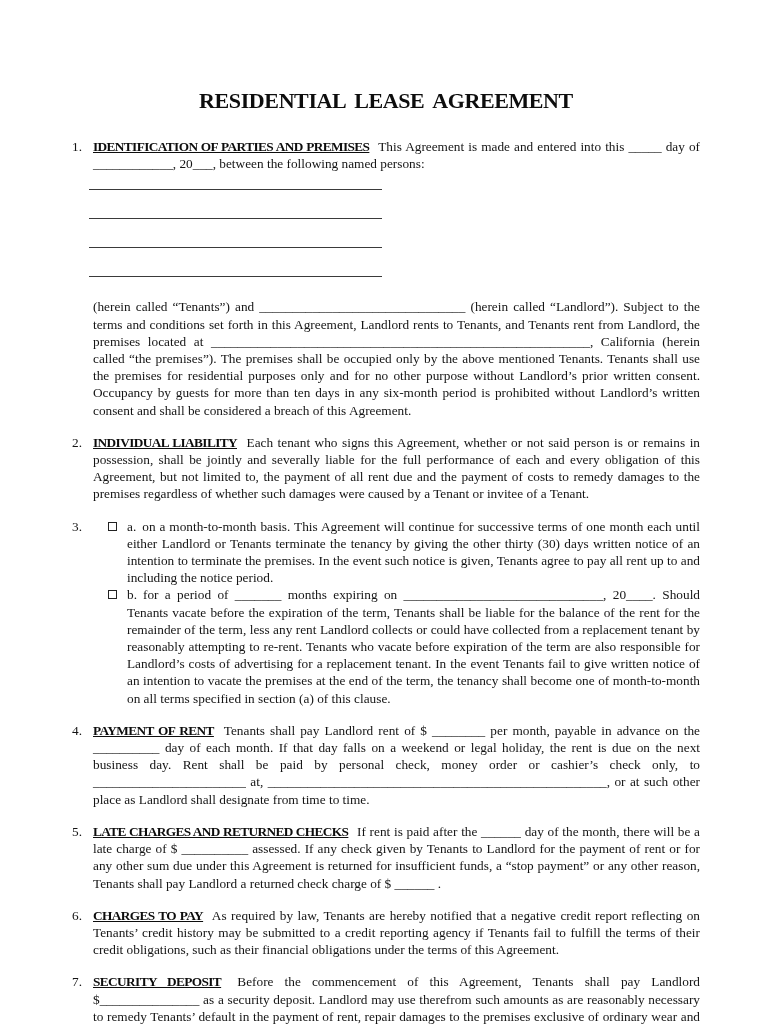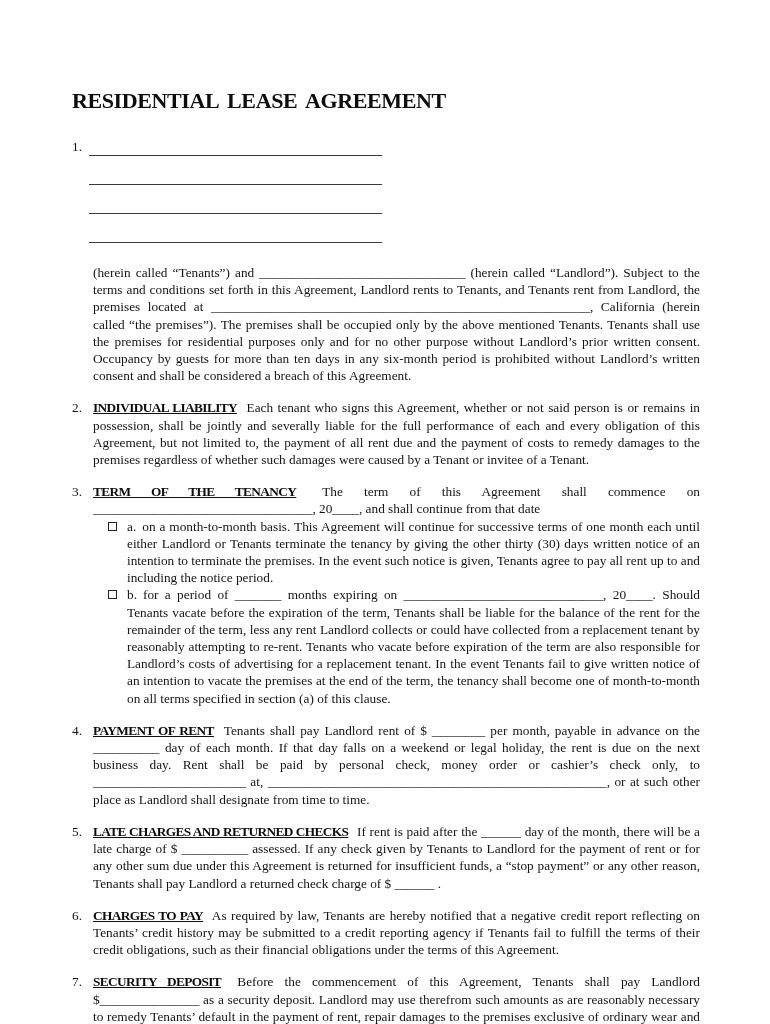--- a/index.html
+++ b/index.html
@@ -14,20 +14,21 @@
     margin: 0 auto;
     background: #ffffff;
     overflow: hidden;
     font-family: "Liberation Serif", "DejaVu Serif", serif;
     color: #141414;
     box-sizing: border-box;
     padding: 88px 70px 0 72px;
   }
   .title {
     margin: 0 0 24px 0;
+    text-align: center;
     font-size: 22px;
     font-weight: bold;
     letter-spacing: -0.4px;
     word-spacing: 4px;
     color: #0d0d0d;
   }
   .section {
     display: flex;
     margin-bottom: 15px;
     font-size: 13.3px;
@@ -87,41 +88,41 @@
 </head>
 <body>
 
 <div class="page">
 
   <h1 class="title">RESIDENTIAL LEASE AGREEMENT</h1>
 
   <div class="section">
     <div class="sec-num">1.</div>
     <div class="sec-content">
+      <p class="para"><span class="sec-heading">IDENTIFICATION OF PARTIES AND PREMISES</span> <span>This Agreement is made and entered into this _____ day of ____________, 20___, between the following named persons:</span></p>
       <div class="name-lines">
         <div class="name-line"></div>
         <div class="name-line"></div>
         <div class="name-line"></div>
         <div class="name-line"></div>
       </div>
       <p class="para">(herein called “Tenants”) and _______________________________ (herein called “Landlord”).  Subject to the terms and conditions set forth in this Agreement, Landlord rents to Tenants, and Tenants rent from Landlord, the premises located at _________________________________________________________, California (herein called “the premises”).  The premises shall be occupied only by the above mentioned Tenants.  Tenants shall use the premises for residential purposes only and for no other purpose without Landlord’s prior written consent.  Occupancy by guests for more than ten days in any six-month period is prohibited without Landlord’s written consent and shall be considered a breach of this Agreement.</p>
     </div>
   </div>
 
   <div class="section">
     <div class="sec-num">2.</div>
     <div class="sec-content">
       <p class="para"><span class="sec-heading">INDIVIDUAL LIABILITY</span> <span>Each tenant who signs this Agreement, whether or not said person is or remains in possession, shall be jointly and severally liable for the full performance of each and every obligation of this Agreement, but not limited to, the payment of all rent due and the payment of costs to remedy damages to the premises regardless of whether such damages were caused by a Tenant or invitee of a Tenant.</span></p>
     </div>
   </div>
 
   <div class="section">
     <div class="sec-num">3.</div>
     <div class="sec-content">
-      <p class="para"><span class="sec-heading">TERM OF THE TENANCY</span> <span>The term of this Agreement shall commence on _________________________________, 20____, and shall continue from that date</span></p>
       <div class="subitem">
         <div class="checkbox"></div>
         <div class="subitem-text"><span class="subitem-label">a.</span><span>on a month-to-month basis.  This Agreement will continue for successive terms of one month each until either Landlord or Tenants terminate the tenancy by giving the other thirty (30) days written notice of an intention to terminate the premises.  In the event such notice is given, Tenants agree to pay all rent up to and including the notice period.</span></div>
       </div>
       <div class="subitem">
         <div class="checkbox"></div>
         <div class="subitem-text"><span class="subitem-label">b.</span><span>for a period of _______ months expiring on ______________________________, 20____.  Should Tenants vacate before the expiration of the term, Tenants shall be liable for the balance of the rent for the remainder of the term, less any rent Landlord collects or could have collected from a replacement tenant by reasonably attempting to re-rent.  Tenants who vacate before expiration of the term are also responsible for Landlord’s costs of advertising for a replacement tenant.  In the event Tenants fail to give written notice of an intention to vacate the premises at the end of the term, the tenancy shall become one of month-to-month on all terms specified in section (a) of this clause.</span></div>
       </div>
     </div>
   </div>

